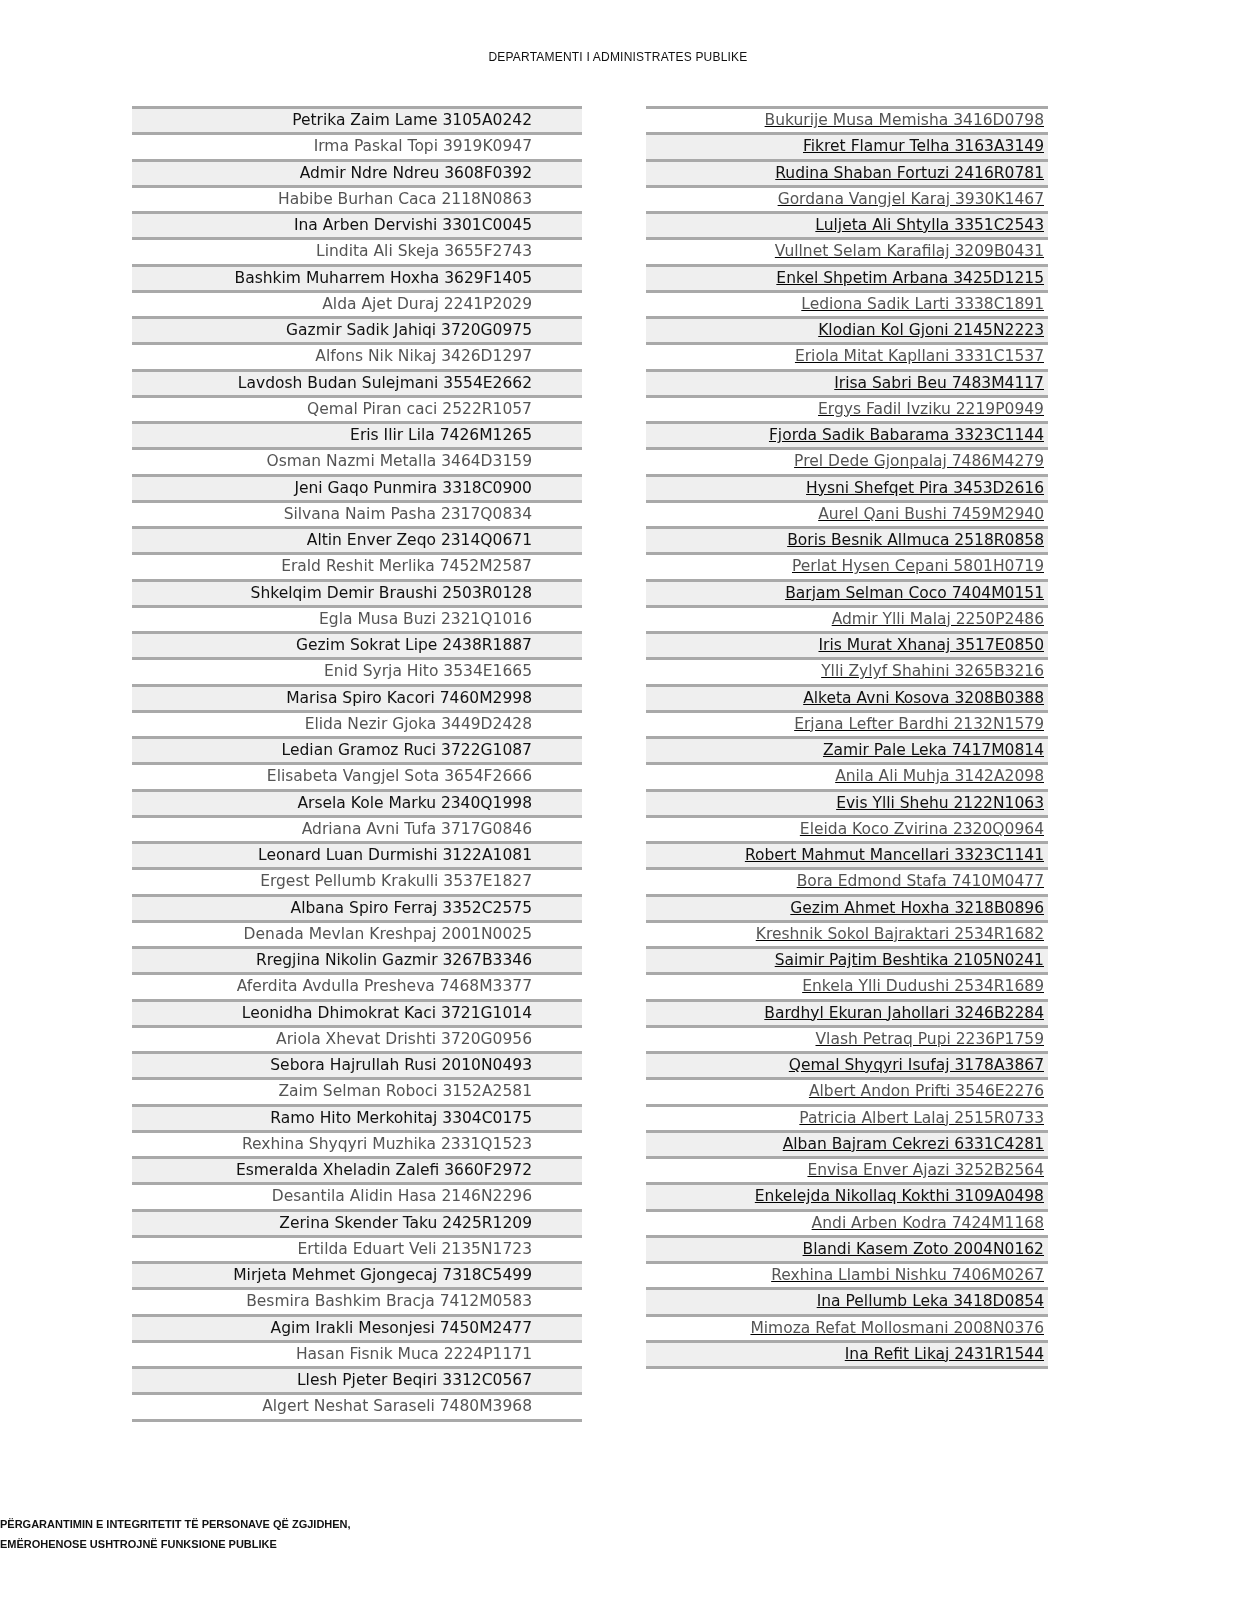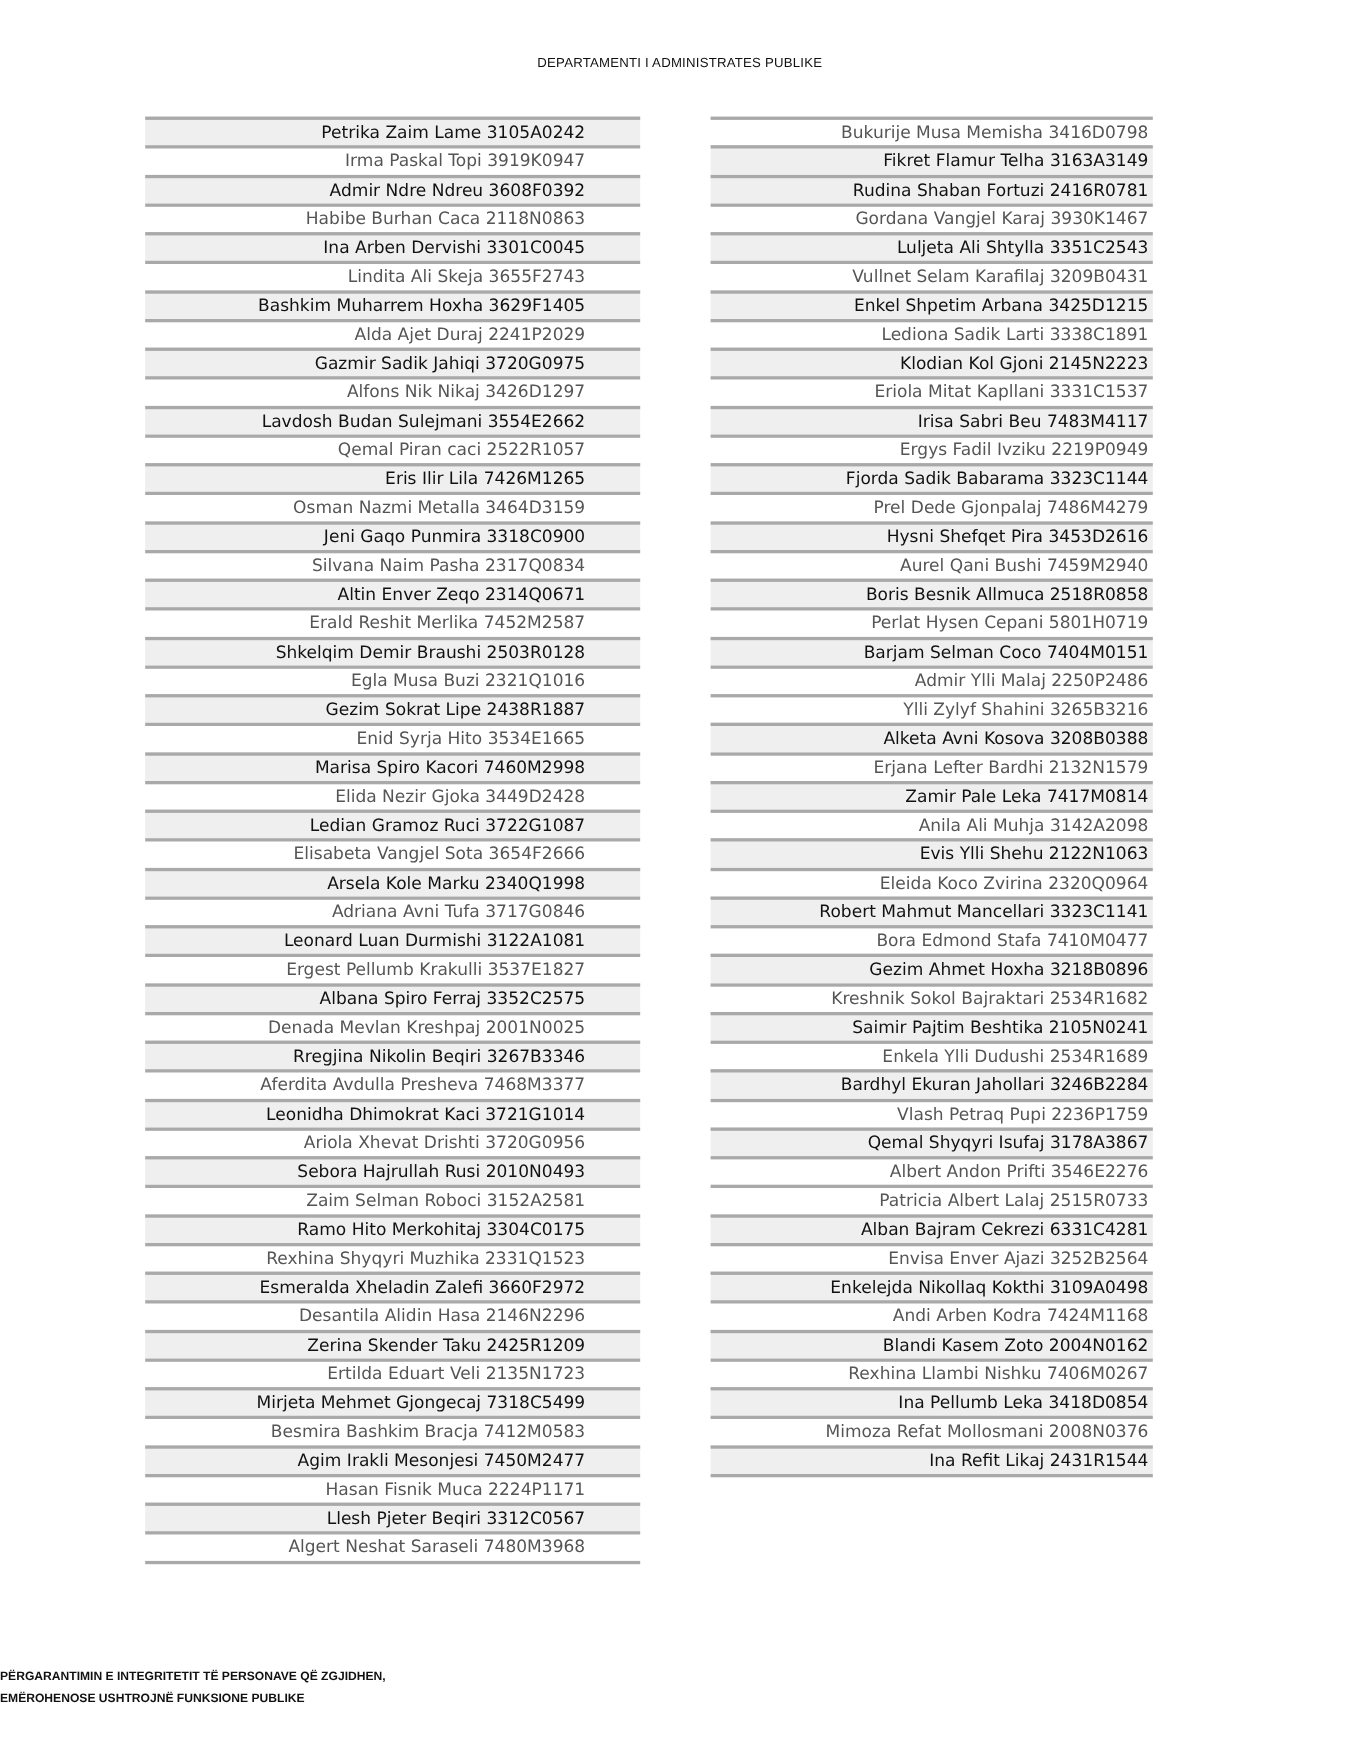--- a/index.html
+++ b/index.html
@@ -1,20 +1,20 @@
 <!DOCTYPE html>
 <html><head>
 <meta charset="utf-8">
 <style>
   html, body { margin: 0; padding: 0; background: #ffffff; }
   body { width: 1236px; height: 1600px; position: relative; overflow: hidden; font-family: "DejaVu Sans", sans-serif; }
   .page-title { position: absolute; top: 50px; left: 0; width: 1236px; text-align: center; font-family: "Liberation Sans", sans-serif; font-size: 12px; color: #111; letter-spacing: 0.2px; }
   .col { position: absolute; top: 106px; }
   .col-left { left: 132px; width: 450px; }
-  .col-right { left: 646px; width: 402px; }
+  .col-right { left: 646px; width: 402px; text-decoration: underline; }
   .row { height: 26.25px; box-sizing: border-box; border-top: 3px solid #a9a9a9; text-align: right; padding-right: 50px; font-size: 15.5px; line-height: 23px; white-space: nowrap; overflow: hidden; }
   .col-right .row { padding-right: 4px; }
   .row.shaded { background: #efefef; color: #111; }
   .row.plain { background: #ffffff; color: #555; }
   .col-end { height: 0; border-top: 3px solid #a9a9a9; }
   .footer { position: absolute; top: 1514px; left: 0; width: 1236px; text-align: left; font-family: "Liberation Sans", sans-serif; font-size: 11px; font-weight: bold; color: #111; line-height: 20px; }
 </style>
 </head>
 <body>
 
@@ -46,21 +46,21 @@
     <div class="row shaded">Marisa Spiro Kacori 7460M2998</div>
     <div class="row plain">Elida Nezir Gjoka 3449D2428</div>
     <div class="row shaded">Ledian Gramoz Ruci 3722G1087</div>
     <div class="row plain">Elisabeta Vangjel Sota 3654F2666</div>
     <div class="row shaded">Arsela Kole Marku 2340Q1998</div>
     <div class="row plain">Adriana Avni Tufa 3717G0846</div>
     <div class="row shaded">Leonard Luan Durmishi 3122A1081</div>
     <div class="row plain">Ergest Pellumb Krakulli 3537E1827</div>
     <div class="row shaded">Albana Spiro Ferraj 3352C2575</div>
     <div class="row plain">Denada Mevlan Kreshpaj 2001N0025</div>
-    <div class="row shaded">Rregjina Nikolin Beqiri 3267B3346</div>
+    <div class="row shaded">Rregjina Nikolin Gazmir 3267B3346</div>
     <div class="row plain">Aferdita Avdulla Presheva 7468M3377</div>
     <div class="row shaded">Leonidha Dhimokrat Kaci 3721G1014</div>
     <div class="row plain">Ariola Xhevat Drishti 3720G0956</div>
     <div class="row shaded">Sebora Hajrullah Rusi 2010N0493</div>
     <div class="row plain">Zaim Selman Roboci 3152A2581</div>
     <div class="row shaded">Ramo Hito Merkohitaj 3304C0175</div>
     <div class="row plain">Rexhina Shyqyri Muzhika 2331Q1523</div>
     <div class="row shaded">Esmeralda Xheladin Zalefi 3660F2972</div>
     <div class="row plain">Desantila Alidin Hasa 2146N2296</div>
     <div class="row shaded">Zerina Skender Taku 2425R1209</div>
@@ -87,20 +87,21 @@
     <div class="row shaded">Irisa Sabri Beu 7483M4117</div>
     <div class="row plain">Ergys Fadil Ivziku 2219P0949</div>
     <div class="row shaded">Fjorda Sadik Babarama 3323C1144</div>
     <div class="row plain">Prel Dede Gjonpalaj 7486M4279</div>
     <div class="row shaded">Hysni Shefqet Pira 3453D2616</div>
     <div class="row plain">Aurel Qani Bushi 7459M2940</div>
     <div class="row shaded">Boris Besnik Allmuca 2518R0858</div>
     <div class="row plain">Perlat Hysen Cepani 5801H0719</div>
     <div class="row shaded">Barjam Selman Coco 7404M0151</div>
     <div class="row plain">Admir Ylli Malaj 2250P2486</div>
+    <div class="row shaded">Iris Murat Xhanaj 3517E0850</div>
     <div class="row plain">Ylli Zylyf Shahini 3265B3216</div>
     <div class="row shaded">Alketa Avni Kosova 3208B0388</div>
     <div class="row plain">Erjana Lefter Bardhi 2132N1579</div>
     <div class="row shaded">Zamir Pale Leka 7417M0814</div>
     <div class="row plain">Anila Ali Muhja 3142A2098</div>
     <div class="row shaded">Evis Ylli Shehu 2122N1063</div>
     <div class="row plain">Eleida Koco Zvirina 2320Q0964</div>
     <div class="row shaded">Robert Mahmut Mancellari 3323C1141</div>
     <div class="row plain">Bora Edmond Stafa 7410M0477</div>
     <div class="row shaded">Gezim Ahmet Hoxha 3218B0896</div>

